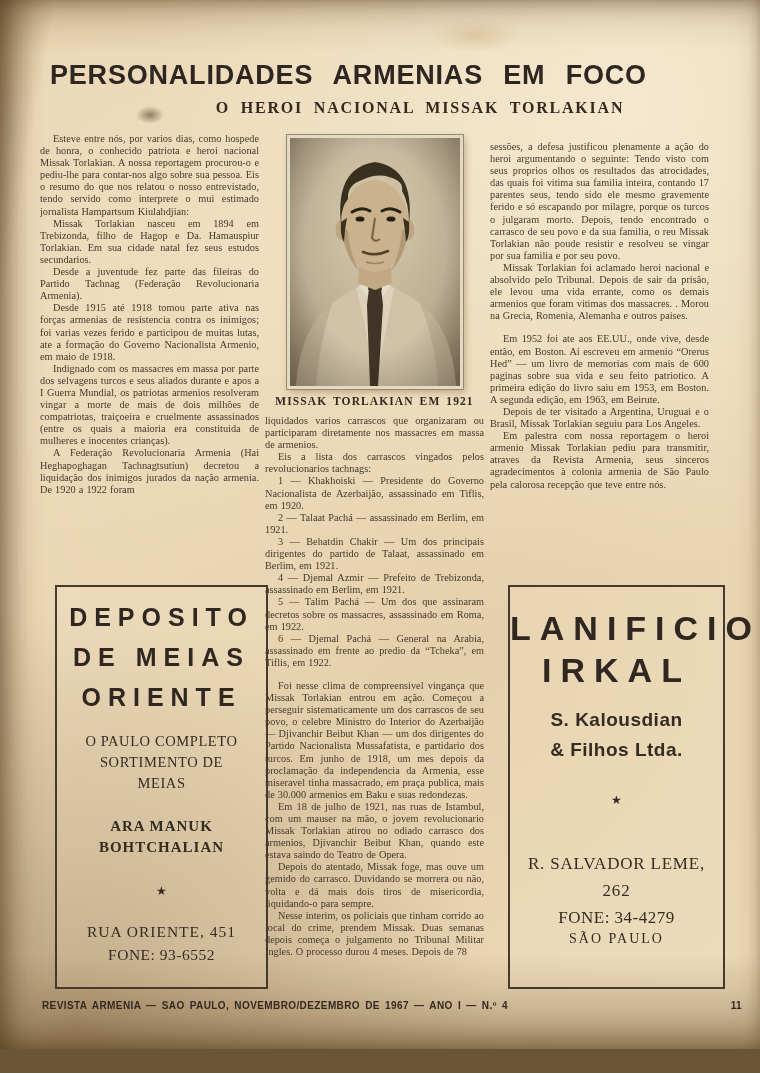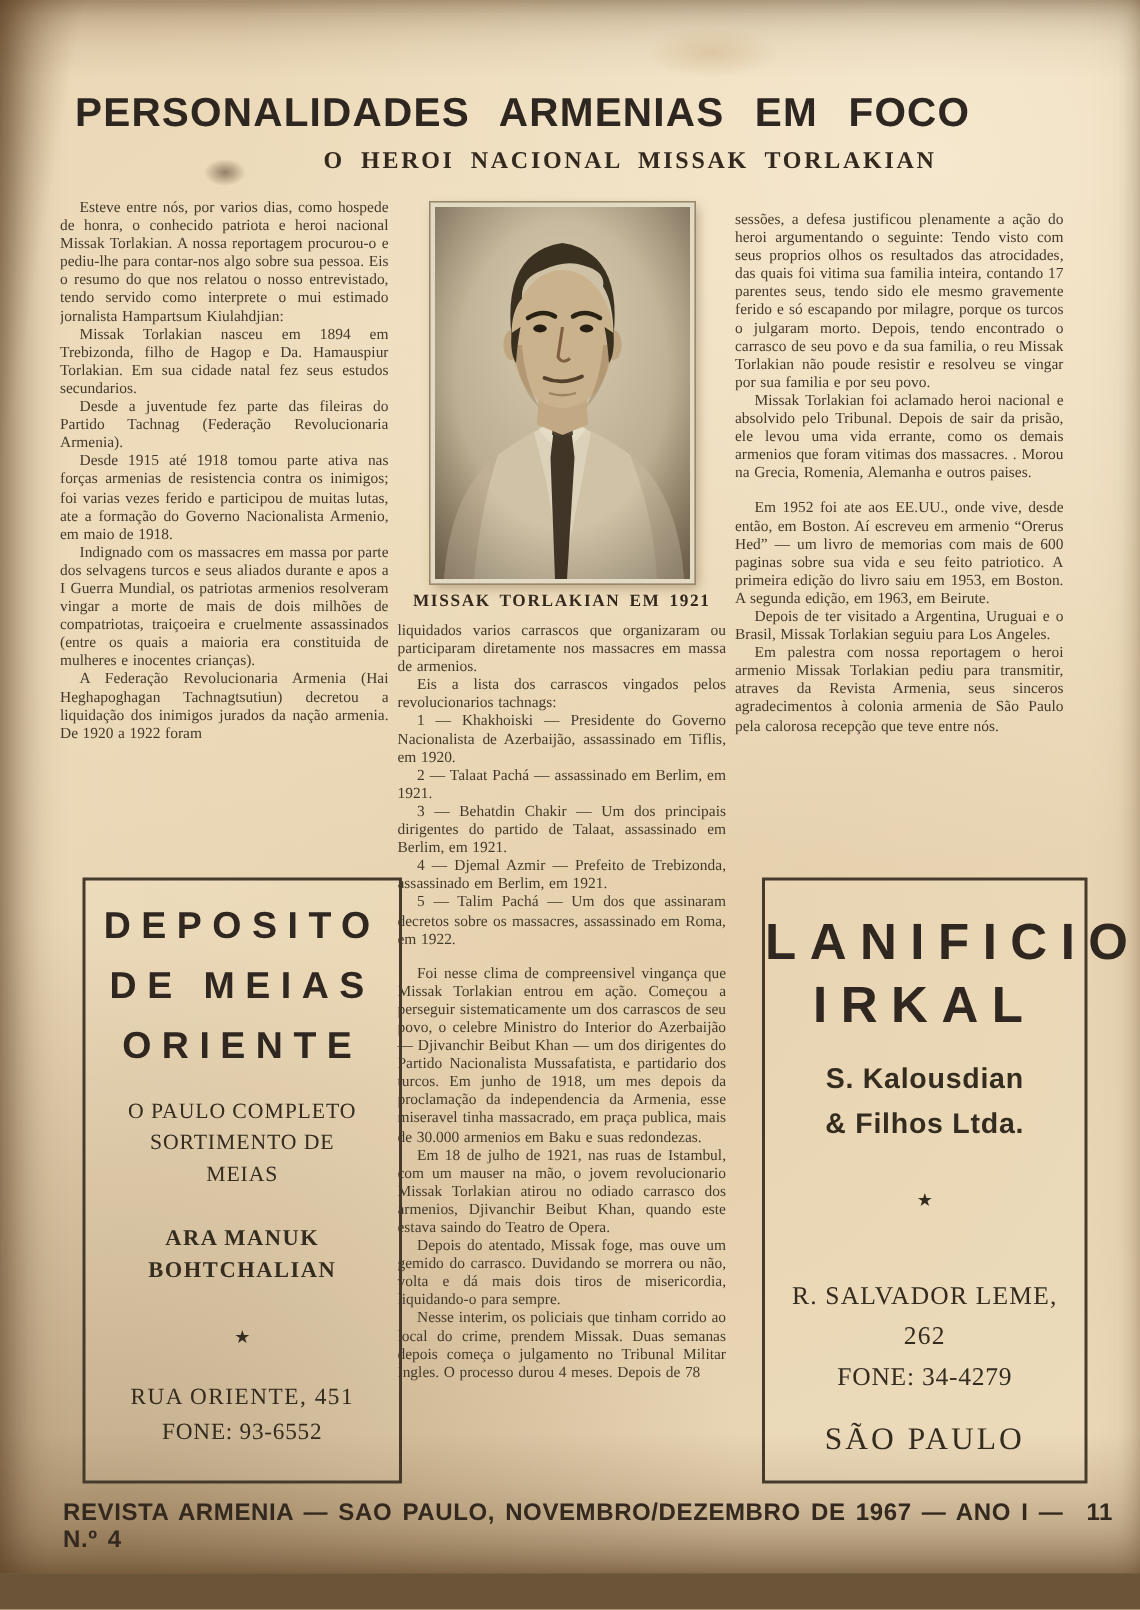--- a/index.html
+++ b/index.html
@@ -65,25 +65,25 @@
   .ad2-title{padding-top:20px;}
   .ad2-title-line{font-family:"Liberation Sans",sans-serif;font-weight:700;
     font-size:34px;letter-spacing:9px;line-height:42px;color:#2f2720;}
   .ad2-name{margin-top:14px;}
   .ad2-name-line{font-family:"Liberation Sans",sans-serif;font-weight:700;
     font-size:19px;line-height:30px;letter-spacing:.5px;}
   .ad2-star{margin-top:28px;}
   .ad2-addr{margin-top:42px;}
   .ad2-addr-line{font-size:17px;line-height:27px;letter-spacing:.8px;}
   .ad2-phone{margin-top:0;font-size:17px;line-height:27px;letter-spacing:.5px;}
-  .ad2-city{margin-top:16px;font-size:21px;letter-spacing:2px;}
+  .ad2-city{font-size:14px;letter-spacing:2px;}
 
   .footer{position:absolute;left:42px;top:1000px;width:700px;display:flex;
     justify-content:space-between;align-items:baseline;
-    font-family:"Liberation Sans",sans-serif;font-weight:700;font-size:16px;
+    font-family:"Liberation Sans",sans-serif;font-weight:700;font-size:10px;
     letter-spacing:.4px;word-spacing:2px;color:#33291f;}
 </style>
 </head>
 <body>
 
 <div class="scan">
   <div class="stain"></div>
   <div class="stain2"></div>
 
   <h1 class="title">PERSONALIDADES ARMENIAS EM FOCO</h1>
@@ -146,20 +146,21 @@
       </figure>
       <div class="caption">MISSAK TORLAKIAN EM 1921</div>
       <div class="coltext">
           <p class="para no-indent">liquidados varios carrascos que organizaram ou participaram diretamente nos massacres em massa de armenios.</p>
           <p class="para">Eis a lista dos carrascos vingados pelos revolucionarios tachnags:</p>
           <p class="para">1 — Khakhoiski — Presidente do Governo Nacionalista de Azerbaijão, assassinado em Tiflis, em 1920.</p>
           <p class="para">2 — Talaat Pachá — assassinado em Berlim, em 1921.</p>
           <p class="para">3 — Behatdin Chakir — Um dos principais dirigentes do partido de Talaat, assassinado em Berlim, em 1921.</p>
           <p class="para">4 — Djemal Azmir — Prefeito de Trebizonda, assassinado em Berlim, em 1921.</p>
           <p class="para">5 — Talim Pachá — Um dos que assinaram decretos sobre os massacres, assassinado em Roma, em 1922.</p>
+          <p class="para">6 — Djemal Pachá — General na Arabia, assassinado em frente ao predio da “Tcheka”, em Tiflis, em 1922.</p>
           <p class="para gap">Foi nesse clima de compreensivel vingança que Missak Torlakian entrou em ação.  Começou a perseguir sistematicamente um dos carrascos de seu povo, o celebre Ministro do Interior do Azerbaijão — Djivanchir Beibut Khan — um dos dirigentes do Partido Nacionalista Mussafatista, e partidario dos turcos.  Em junho de 1918, um mes depois da proclamação da independencia da Armenia, esse miseravel tinha massacrado, em praça publica, mais de 30.000 armenios em Baku e suas redondezas.</p>
           <p class="para">Em 18 de julho de 1921, nas ruas de Istambul, com um mauser na mão, o jovem revolucionario Missak Torlakian atirou no odiado carrasco dos armenios, Djivanchir Beibut Khan, quando este estava saindo do Teatro de Opera.</p>
           <p class="para">Depois do atentado, Missak foge, mas ouve um gemido do carrasco.  Duvidando se morrera ou não, volta e dá mais dois tiros de misericordia, liquidando-o para sempre.</p>
           <p class="para">Nesse interim, os policiais que tinham corrido ao local do crime, prendem Missak.  Duas semanas depois começa o julgamento no Tribunal Militar Ingles.  O processo durou 4 meses.  Depois de 78</p>
         </div>
     </div>
 
     <div class="col col-right">
       <div class="coltext">
           <p class="para no-indent">sessões, a defesa justificou plenamente a ação do heroi argumentando o seguinte: Tendo visto com seus proprios olhos os resultados das atrocidades, das quais foi vitima sua familia inteira, contando 17 parentes seus, tendo sido ele mesmo gravemente ferido e só escapando por milagre, porque os turcos o julgaram morto. Depois, tendo encontrado o carrasco de seu povo e da sua familia, o reu Missak Torlakian não poude resistir e resolveu se vingar por sua familia e por seu povo.</p>

